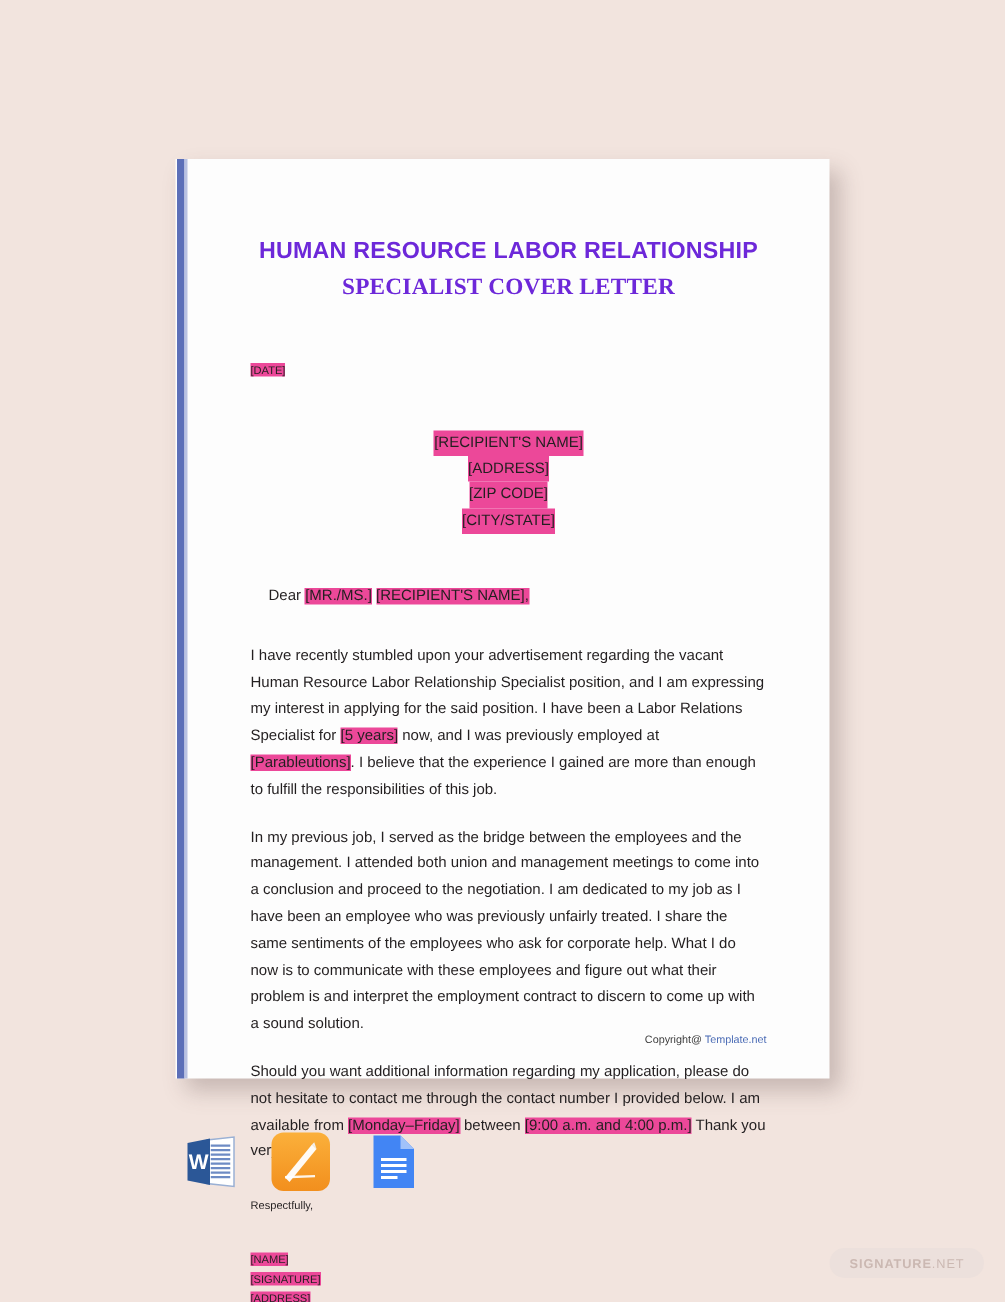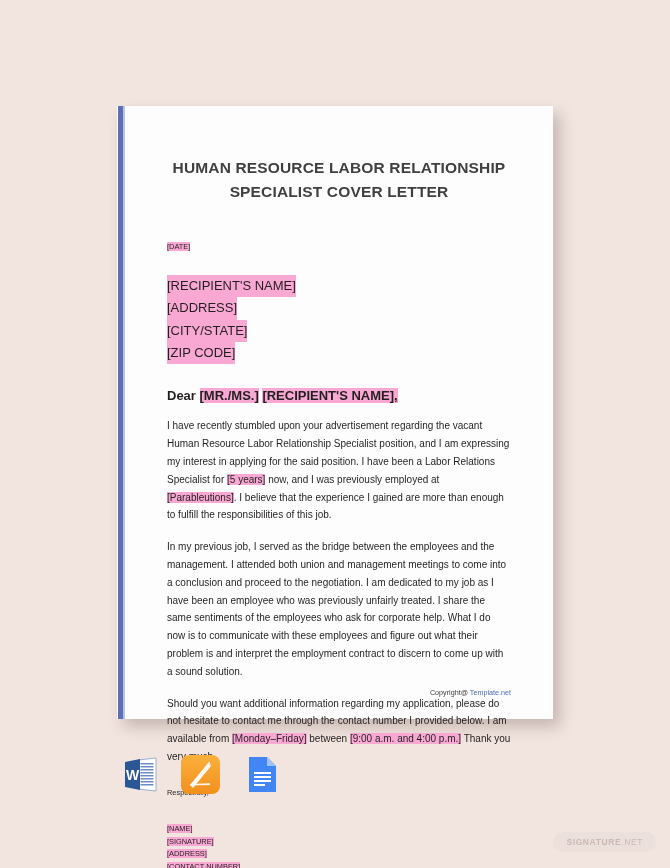--- a/index.html
+++ b/index.html
@@ -54,53 +54,53 @@
     top: 0;
     right: 42px;
     bottom: 0;
     color: #231f20;
   }
 
   .doc-title {
     margin: 0;
     padding-top: 50px;
     text-align: center;
-    color: #404040;
+    color: #6d28d9;
     font-size: 15.5px;
     font-weight: bold;
     line-height: 1.55;
     letter-spacing: 0.15px;
   }
-  .doc-title .line2 { display: block; }
+  .doc-title .line2 { display: block; font-family: Liberation Serif, serif; }
 
   .hl {
-    background: #f9a8d4;
+    background: #ec4899;
     color: #231f20;
   }
 
   .date-line {
     margin: 0;
     padding-top: 38px;
     font-size: 7.4px;
   }
 
   .recipient {
-    margin: 0;
+    margin: 12px;
     padding-top: 24px;
-    font-size: 13px;
+    font-size: 10px;
     line-height: 1.72;
+    text-align: center;
   }
   .recipient span { display: inline-block; }
   .recipient .rrow { display: block; }
 
   .salutation {
-    margin: 0;
+    margin: 12px;
     padding-top: 24px;
-    font-size: 13px;
-    font-weight: bold;
+    font-size: 10px;
   }
 
   .para {
     margin: 0;
     padding-top: 14px;
     font-size: 10px;
     line-height: 1.78;
     text-align: left;
   }
 
@@ -179,22 +179,22 @@
         <span class="line2">SPECIALIST COVER LETTER</span>
       </h1>
 
       <p class="date-line">
         <span class="hl">[DATE]</span>
       </p>
 
       <p class="recipient">
         <span class="rrow"><span class="hl">[RECIPIENT'S NAME]</span></span>
         <span class="rrow"><span class="hl">[ADDRESS]</span></span>
+        <span class="rrow"><span class="hl">[ZIP CODE]</span></span>
         <span class="rrow"><span class="hl">[CITY/STATE]</span></span>
-        <span class="rrow"><span class="hl">[ZIP CODE]</span></span>
       </p>
 
       <p class="salutation">
         <span>Dear </span><span class="hl">[MR./MS.]</span><span> </span><span class="hl">[RECIPIENT'S NAME],</span>
       </p>
 
       <p class="para">
         <span>I have recently stumbled upon your advertisement regarding the vacant Human Resource Labor Relationship Specialist position, and I am expressing my interest in applying for the said position. I have been a Labor Relations Specialist for </span><span class="hl">[5 years]</span><span> now, and I was previously employed at </span><span class="hl">[Parableutions]</span><span>. I believe that the experience I gained are more than enough to fulfill the responsibilities of this job.</span>
       </p>
 

